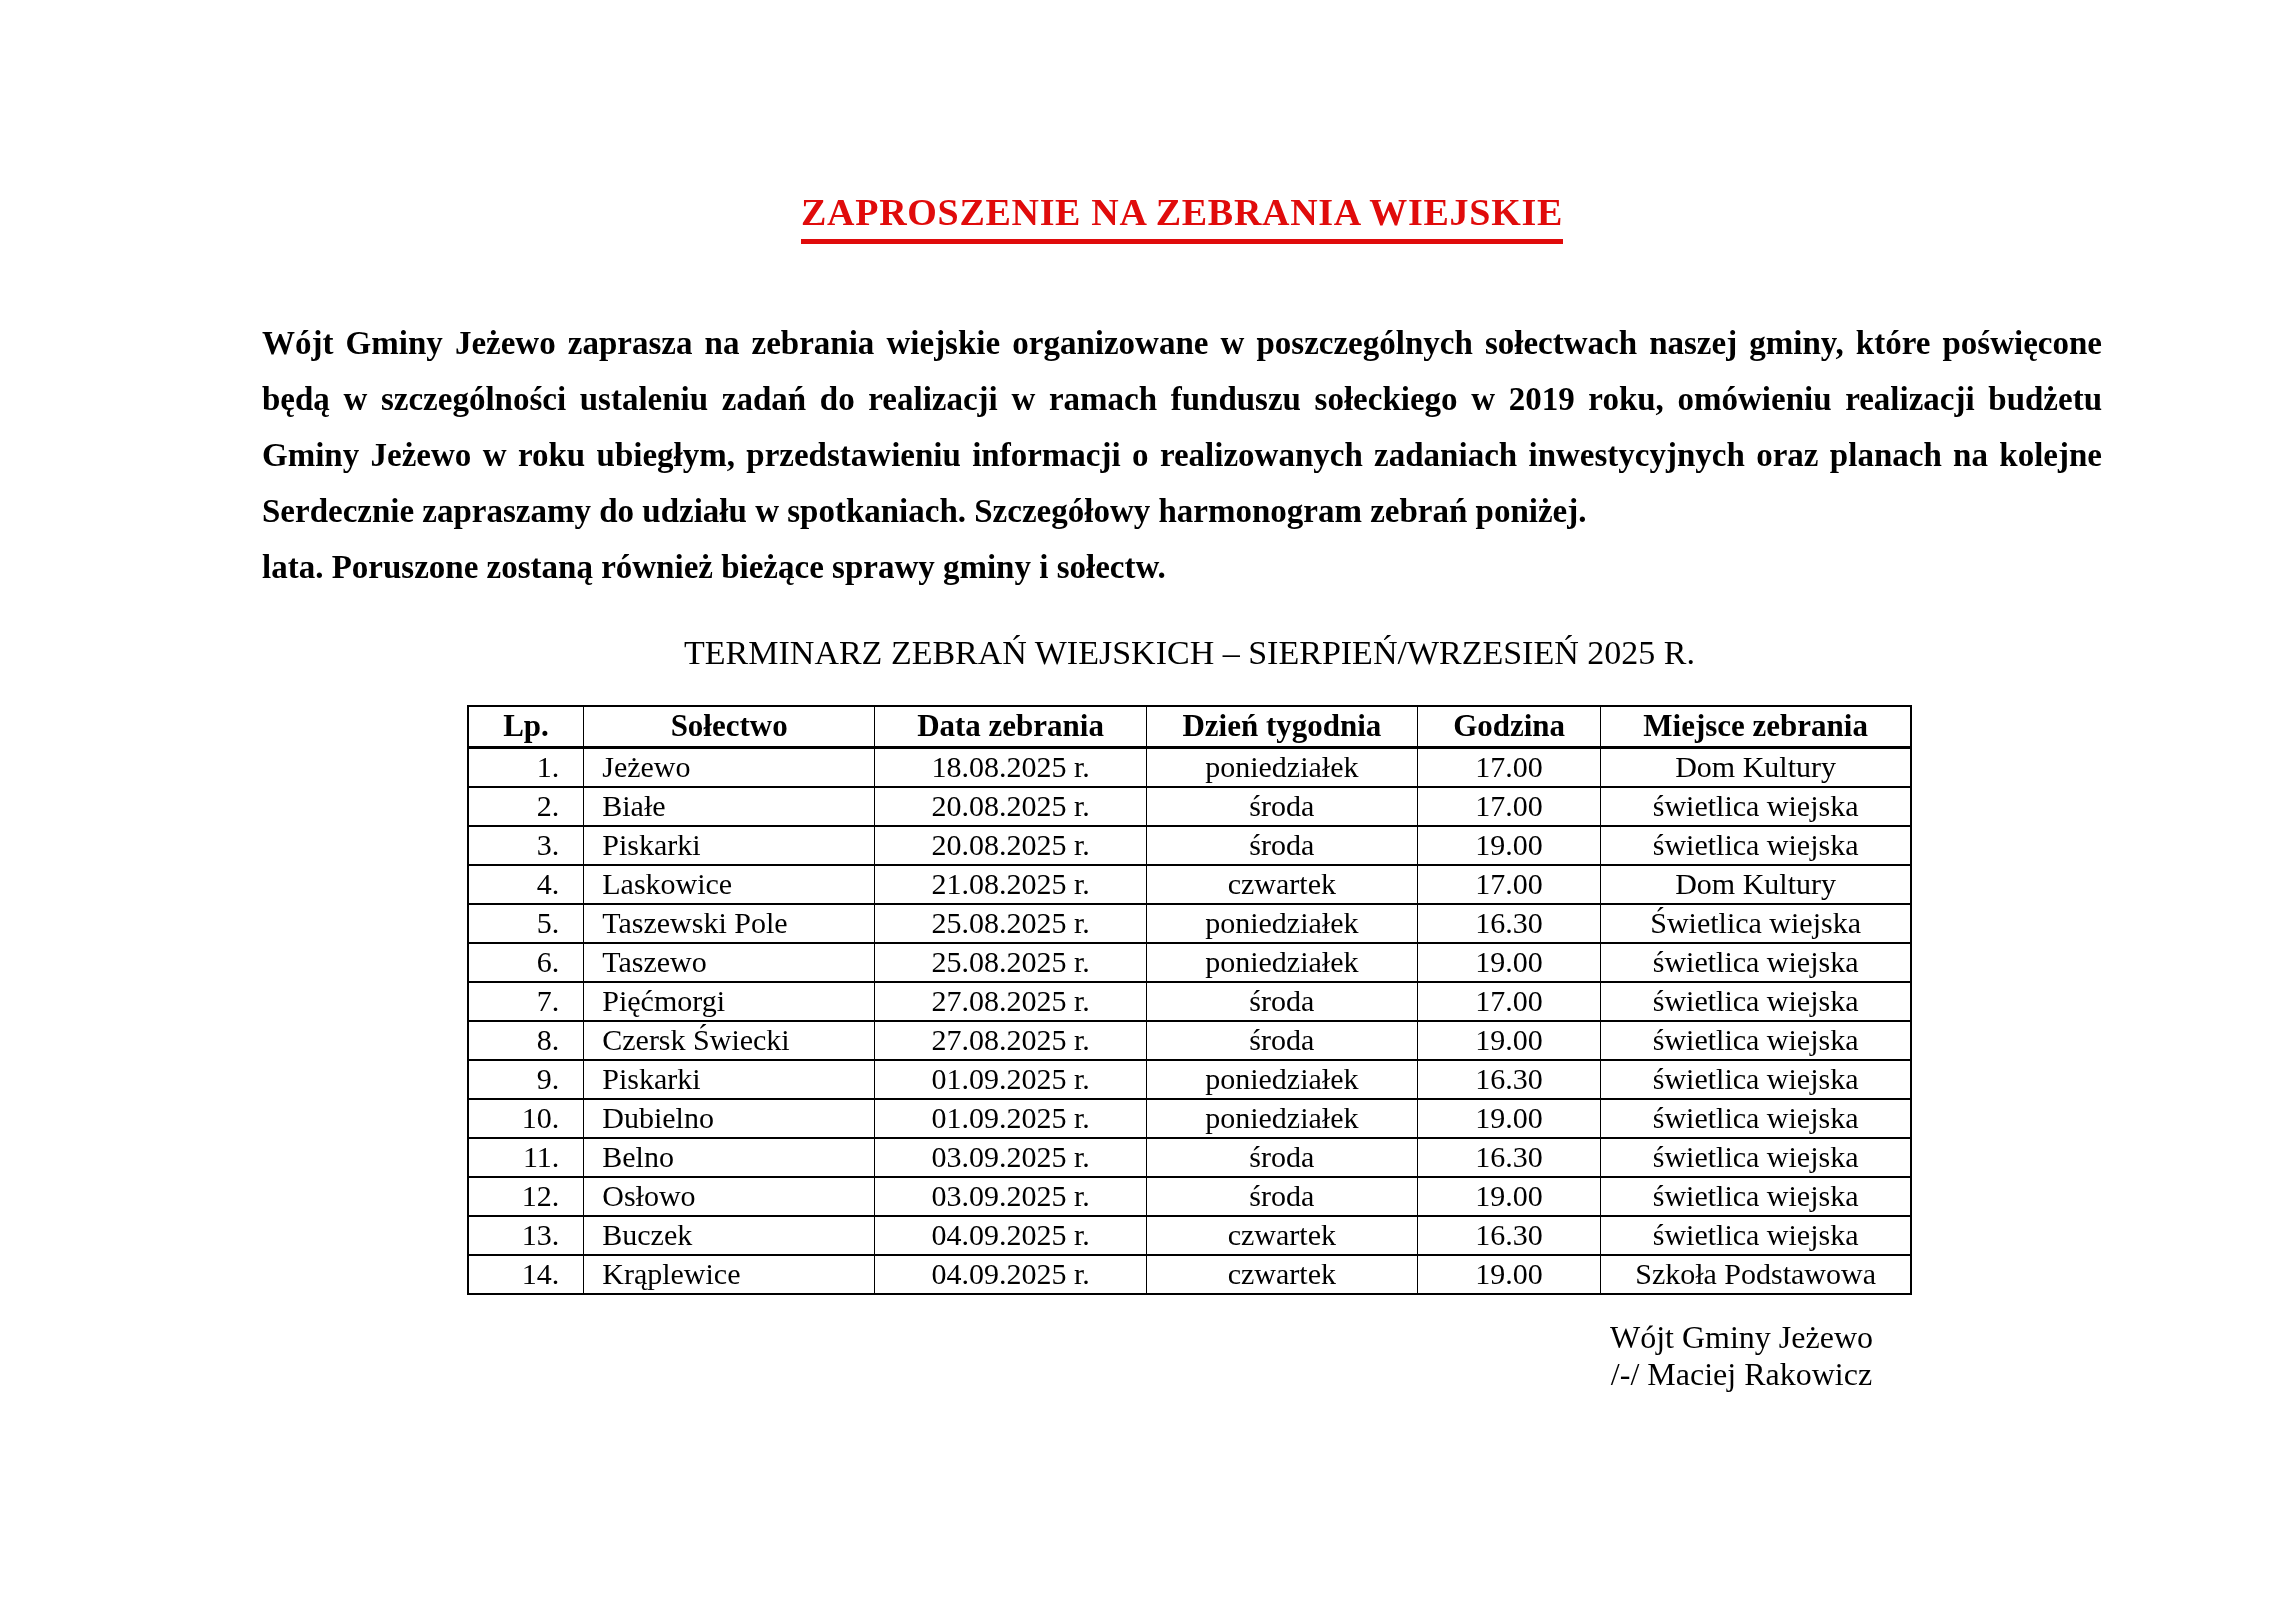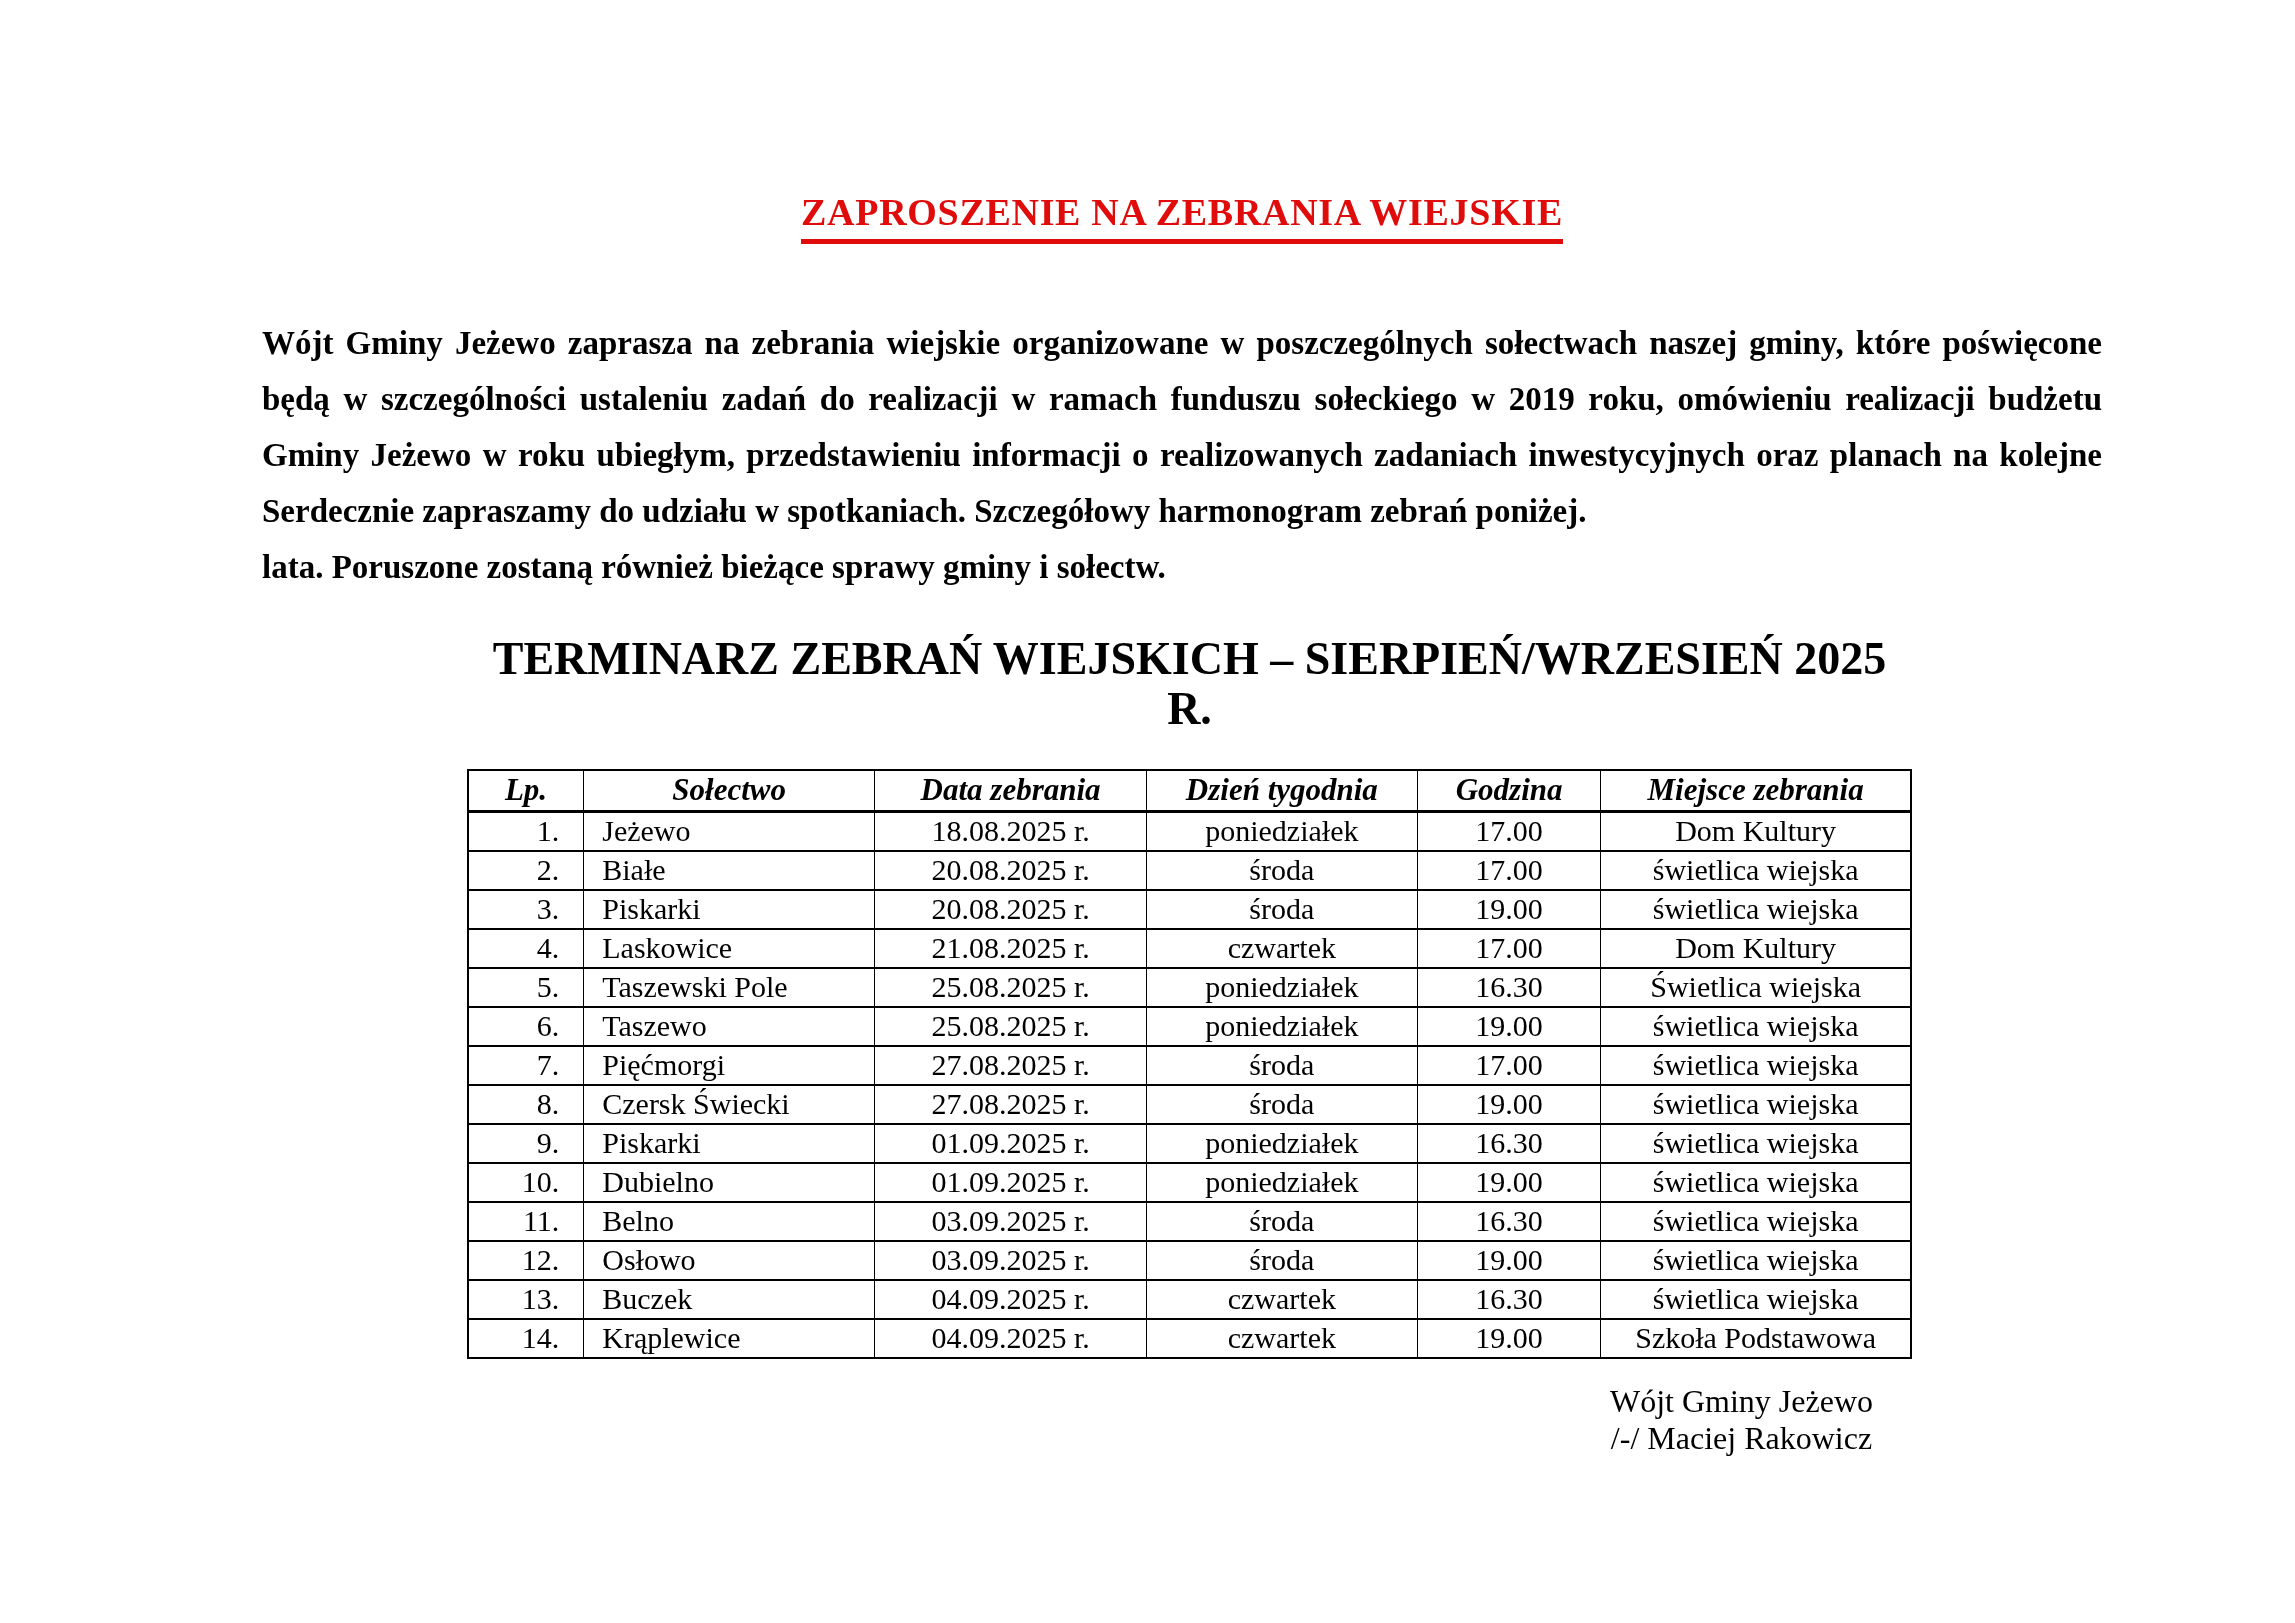--- a/index.html
+++ b/index.html
@@ -36,22 +36,22 @@
   }
   .intro .jline { text-align: justify; text-align-last: justify; }
   .intro .lline { text-align: left; }
   .table-wrap {
     width: 1445px;
     margin-left: 205px;
   }
   .table-title {
     margin: 39px 0 0 0;
     text-align: center;
-    font-size: 46px;
-    font-weight: bold;
+    font-size: 34px;
+    font-weight: normal;
     line-height: 1.1;
   }
   table.schedule {
     border-collapse: collapse;
     table-layout: fixed;
     width: 1445px;
     margin-top: 34px;
     border: 2.6px solid #000;
   }
   table.schedule th, table.schedule td {
@@ -63,21 +63,20 @@
     vertical-align: middle;
     overflow: hidden;
     white-space: nowrap;
   }
   table.schedule th {
     height: 39px;
     font-size: 31px;
     font-weight: bold;
     text-align: center;
     border-bottom: 3.3px solid #000;
-    font-style: italic;
   }
   table.schedule td {
     height: 37px;
     font-size: 30px;
     font-weight: normal;
     text-align: center;
   }
   table.schedule td.col-0 { text-align: right; padding-right: 23.6px; }
   table.schedule td.col-1 { text-align: left;  padding-left: 18.3px; }
   .signature {

